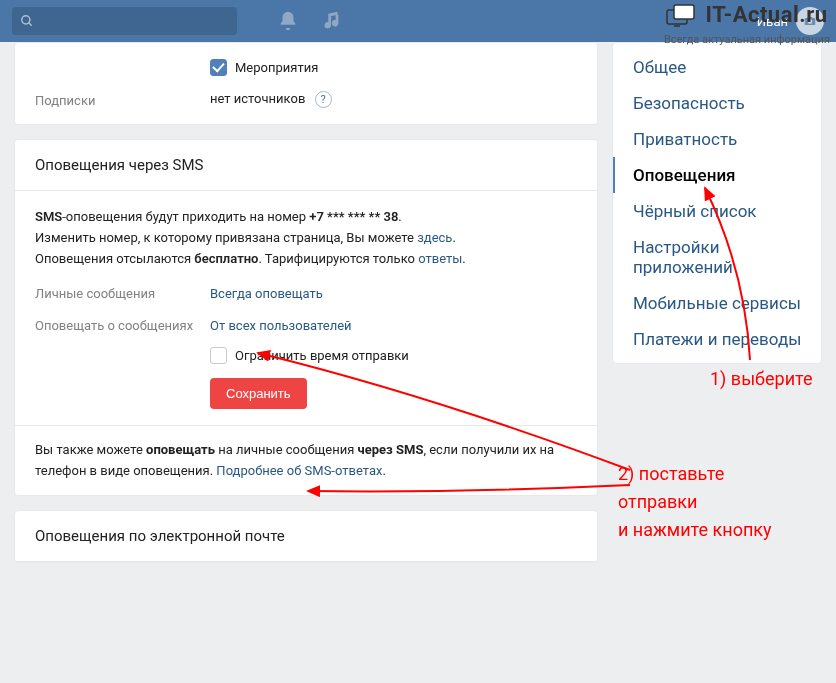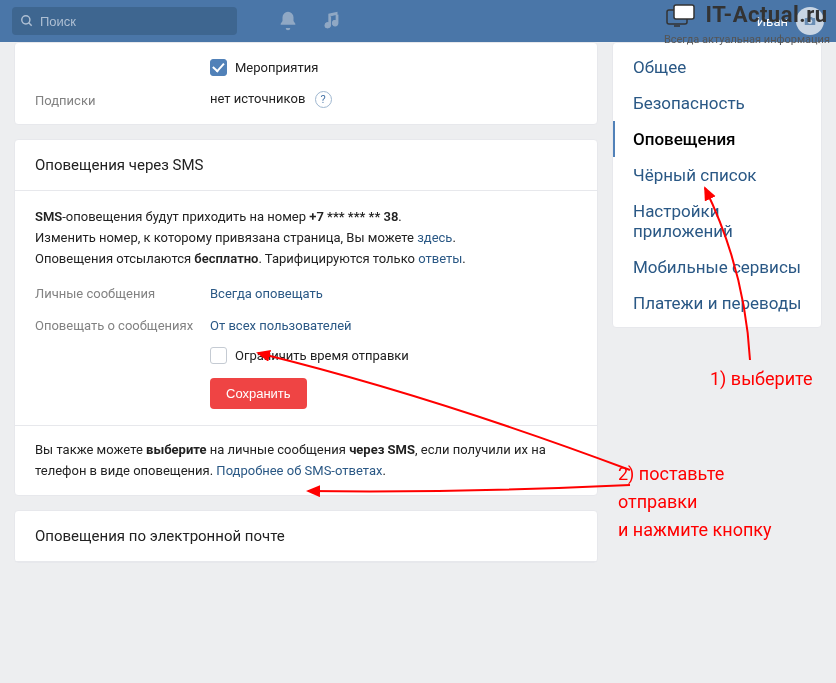--- a/index.html
+++ b/index.html
@@ -162,21 +162,20 @@
 </style>
 </head>
 <body>
 
 <div class="topbar">
   <div class="search-wrap">
     <svg class="search-icon-svg" viewBox="0 0 24 24" fill="none" stroke="#aebfd3" stroke-width="2.5">
         <circle cx="10" cy="10" r="7"></circle>
         <line x1="20" y1="20" x2="15" y2="15"></line>
       </svg>
-    <input class="search-input" placeholder="Поиск" style="">
   </div>
   <div class="topbar-icons">
     <svg class="top-icon" viewBox="0 0 24 24" fill="#90a8c4">
         <path d="M12 2a6 6 0 0 0-6 6v4l-2 3v1h16v-1l-2-3V8a6 6 0 0 0-6-6zm0 20a2.5 2.5 0 0 0 2.5-2.5h-5A2.5 2.5 0 0 0 12 22z"></path>
       </svg>
     <svg class="top-icon" viewBox="0 0 24 24" fill="#90a8c4">
         <path d="M9 3v12.5a3.5 3.5 0 1 1-2-3.16V6l10-2v9.5a3.5 3.5 0 1 1-2-3.16V3L9 3z" transform="translate(2,1)"></path>
         <path d="M8 4l10-2v12a3 3 0 1 1-2-2.83V5L10 6.5V17a3 3 0 1 1-2-2.83V4z"></path>
       </svg>
   </div>
@@ -253,35 +252,36 @@
             <span class="cb-label">Ограничить время отправки</span>
           </div>
         </div>
 
         <div class="row" style="margin-bottom:0">
           <div class="row-label"></div>
           <button class="btn-save">Сохранить</button>
         </div>
 
         <div class="footnote">
-          <span>Вы также можете </span><b>выберите</b><span> на личные сообщения </span><b>через SMS</b><span>, если получили их на телефон в виде оповещения. </span><span class="link">Подробнее об SMS-ответах</span>.
+          <span>Вы также можете </span><b>оповещать</b><span> на личные сообщения </span><b>через SMS</b><span>, если получили их на телефон в виде оповещения. </span><span class="link">Подробнее об SMS-ответах</span>.
         </div>
       </div>
     </div>
 
     <div class="panel">
       <div class="panel-head">Оповещения по электронной почте</div>
     </div>
 
   </div>
 
   <div class="col-side">
     <div class="side-menu">
       <div class="side-item">Общее</div>
       <div class="side-item">Безопасность</div>
+      <div class="side-item">Приватность</div>
       <div class="side-item active">Оповещения</div>
       <div class="side-item">Чёрный список</div>
       <div class="side-item">Настройки приложений</div>
       <div class="side-item">Мобильные сервисы</div>
       <div class="side-item">Платежи и переводы</div>
     </div>
   </div>
 </div>
 
 <div class="annot annot1">1) выберите</div>

